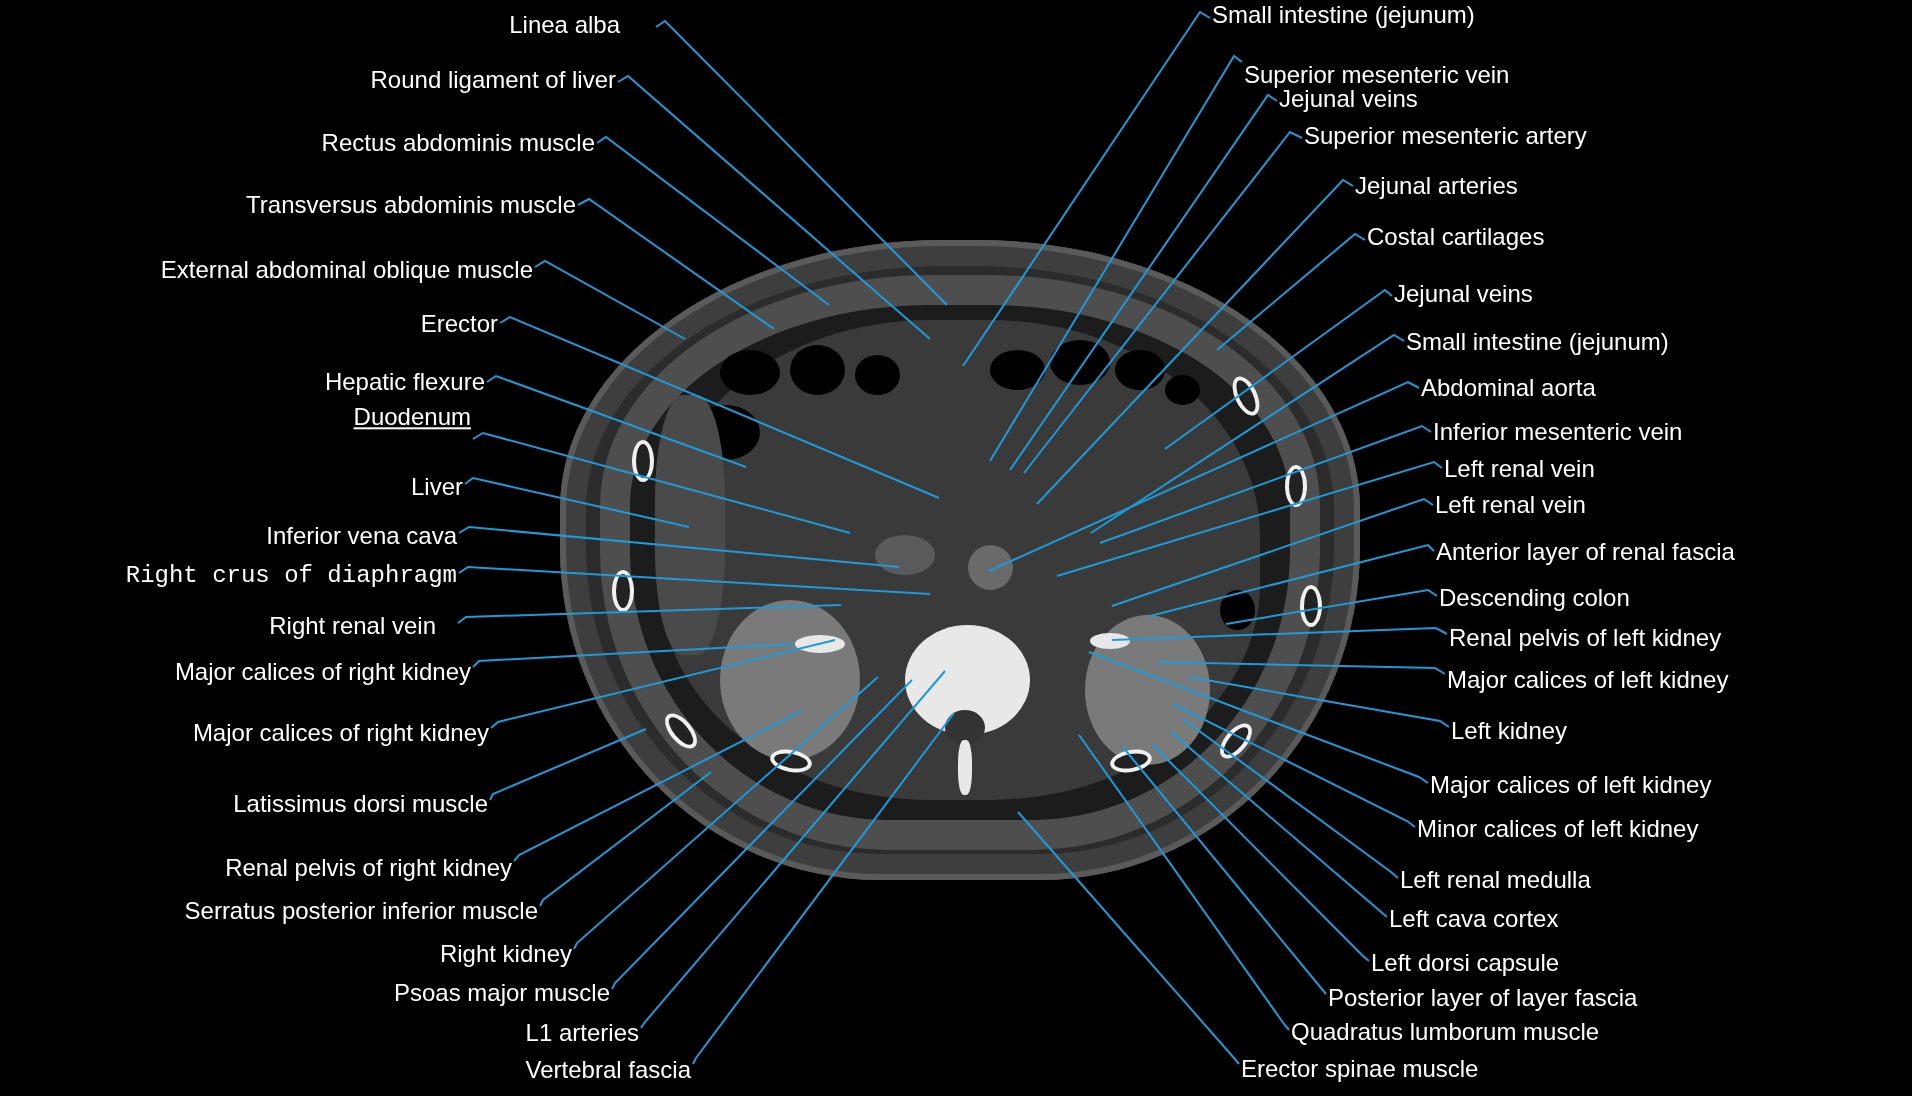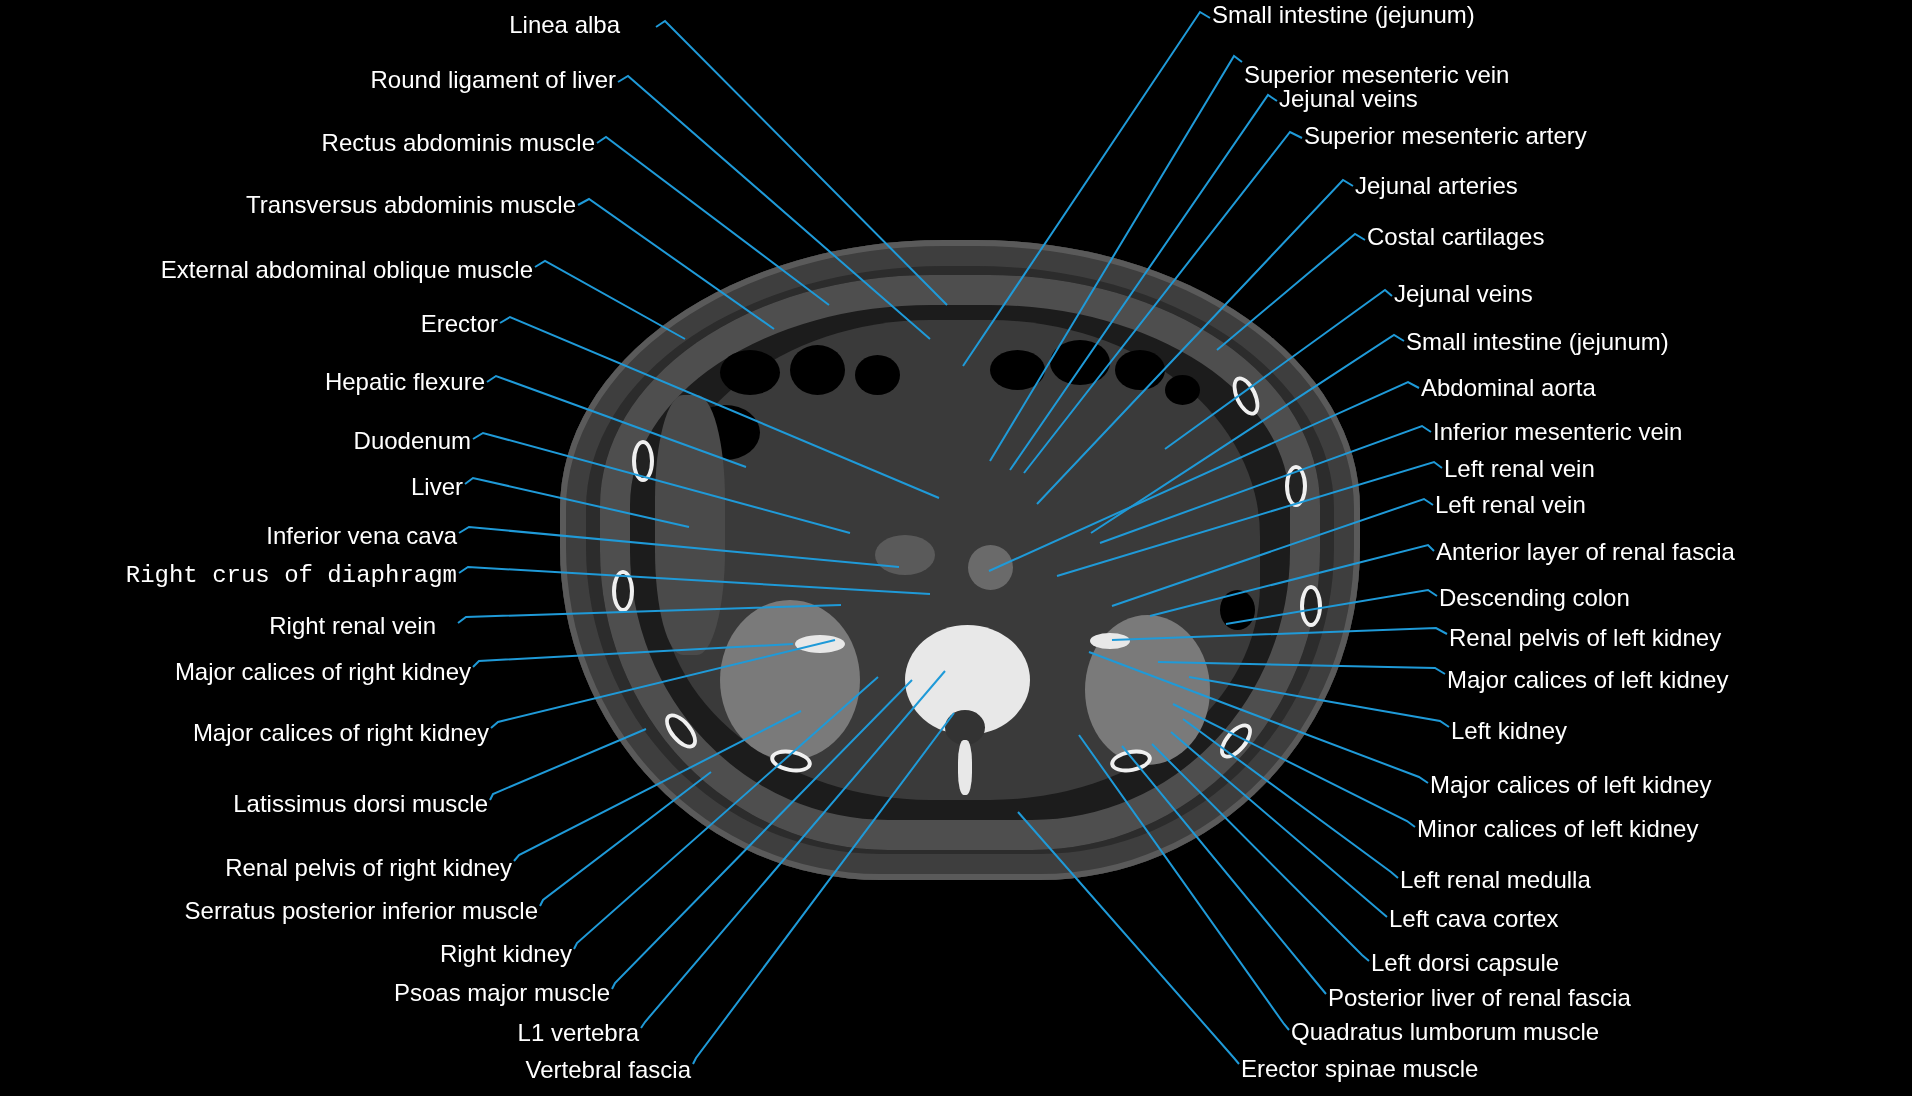--- a/index.html
+++ b/index.html
@@ -106,33 +106,33 @@
       <polyline points="1239,1064 1234,1058 1018,812" fill="none" stroke="#1f9ad8" stroke-width="2"></polyline>
     </svg>
   <div id="labels">
       <div class="lbl left" style="left: 620px; top: 33px;">Linea alba</div>
       <div class="lbl left" style="left: 616px; top: 88px;">Round ligament of liver</div>
       <div class="lbl left" style="left: 595px; top: 151px;">Rectus abdominis muscle</div>
       <div class="lbl left" style="left: 576px; top: 213px;">Transversus abdominis muscle</div>
       <div class="lbl left" style="left: 533px; top: 278px;">External abdominal oblique muscle</div>
       <div class="lbl left" style="left: 498px; top: 332px;">Erector</div>
       <div class="lbl left" style="left: 485px; top: 390px;">Hepatic flexure</div>
-      <div class="lbl left" style="left: 471px; top: 449px;">Duodenum</div>
+      <div class="lbl left" style="left: 471px; top: 425px; text-decoration: underline;">Duodenum</div>
       <div class="lbl left" style="left: 463px; top: 495px;">Liver</div>
       <div class="lbl left" style="left: 457px; top: 544px;">Inferior vena cava</div>
       <div class="lbl left" style="left: 457px; top: 584px; font-family: Liberation Mono, monospace;">Right crus of diaphragm</div>
       <div class="lbl left" style="left: 436px; top: 634px;">Right renal vein</div>
       <div class="lbl left" style="left: 471px; top: 680px;">Major calices of right kidney</div>
       <div class="lbl left" style="left: 489px; top: 741px;">Major calices of right kidney</div>
       <div class="lbl left" style="left: 488px; top: 812px;">Latissimus dorsi muscle</div>
       <div class="lbl left" style="left: 512px; top: 876px;">Renal pelvis of right kidney</div>
       <div class="lbl left" style="left: 538px; top: 919px;">Serratus posterior inferior muscle</div>
       <div class="lbl left" style="left: 572px; top: 962px;">Right kidney</div>
       <div class="lbl left" style="left: 610px; top: 1001px;">Psoas major muscle</div>
-      <div class="lbl left" style="left: 639px; top: 1041px;">L1 vertebra</div>
+      <div class="lbl left" style="left: 639px; top: 1041px;">L1 arteries</div>
       <div class="lbl left" style="left: 691px; top: 1078px;">Vertebral fascia</div>
       <div class="lbl right" style="left: 1212px; top: 23px;">Small intestine (jejunum)</div>
       <div class="lbl right" style="left: 1244px; top: 68px; margin-top: 15px;">Superior mesenteric vein</div>
       <div class="lbl right" style="left: 1279px; top: 107px;">Jejunal veins</div>
       <div class="lbl right" style="left: 1304px; top: 144px;">Superior mesenteric artery</div>
       <div class="lbl right" style="left: 1355px; top: 194px;">Jejunal arteries</div>
       <div class="lbl right" style="left: 1367px; top: 245px;">Costal cartilages</div>
       <div class="lbl right" style="left: 1394px; top: 302px;">Jejunal veins</div>
       <div class="lbl right" style="left: 1406px; top: 350px;">Small intestine (jejunum)</div>
       <div class="lbl right" style="left: 1421px; top: 396px;">Abdominal aorta</div>
@@ -142,17 +142,17 @@
       <div class="lbl right" style="left: 1436px; top: 560px;">Anterior layer of renal fascia</div>
       <div class="lbl right" style="left: 1439px; top: 606px;">Descending colon</div>
       <div class="lbl right" style="left: 1449px; top: 646px;">Renal pelvis of left kidney</div>
       <div class="lbl right" style="left: 1447px; top: 688px;">Major calices of left kidney</div>
       <div class="lbl right" style="left: 1451px; top: 739px;">Left kidney</div>
       <div class="lbl right" style="left: 1430px; top: 793px;">Major calices of left kidney</div>
       <div class="lbl right" style="left: 1417px; top: 837px;">Minor calices of left kidney</div>
       <div class="lbl right" style="left: 1400px; top: 888px;">Left renal medulla</div>
       <div class="lbl right" style="left: 1389px; top: 927px;">Left cava cortex</div>
       <div class="lbl right" style="left: 1371px; top: 971px;">Left dorsi capsule</div>
-      <div class="lbl right" style="left: 1328px; top: 1006px;">Posterior liver of renal fascia</div>
+      <div class="lbl right" style="left: 1328px; top: 1006px;">Posterior layer of layer fascia</div>
       <div class="lbl right" style="left: 1291px; top: 1040px;">Quadratus lumborum muscle</div>
       <div class="lbl right" style="left: 1241px; top: 1077px;">Erector spinae muscle</div>
     </div>
 </div>
 
 </body></html>

